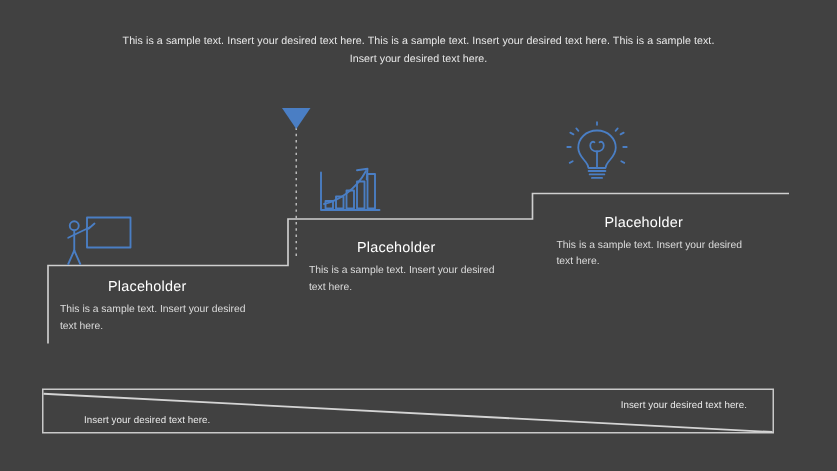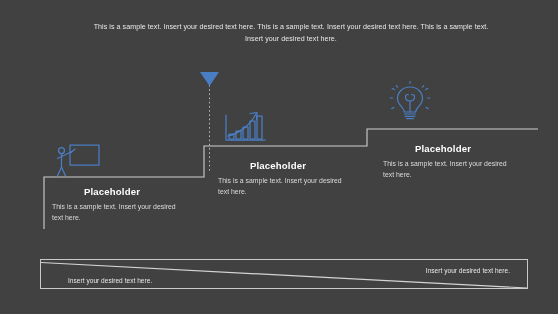--- a/index.html
+++ b/index.html
@@ -9,21 +9,21 @@
   body {
     width: 558px;
     height: 314px;
     background: #414141;
     font-family: "Liberation Sans", sans-serif;
     overflow: hidden;
     position: relative;
   }
   #slide {
     position: absolute;
-    left: 12px; top: 0;
+    left: 0; top: 0;
     width: 442px;
     height: 314px;
     background: #414141;
   }
   
   .intro {
     position: absolute;
     left: 76px;
     top: 22px;
     width: 406px;
@@ -41,21 +41,21 @@
     height: 314px;
     pointer-events: none;
   }
   
   .step {
     position: absolute;
   }
   .step-title {
     color: #ffffff;
     font-size: 9.6px;
-    font-weight: bold;
+    font-weight: normal;
     letter-spacing: 0.15px;
     white-space: nowrap;
     padding-left: 32px;
   }
   .step-body {
     color: #dcdcdc;
     font-size: 6.9px;
     line-height: 10.6px;
     margin-top: 5px;
     width: 126px;

